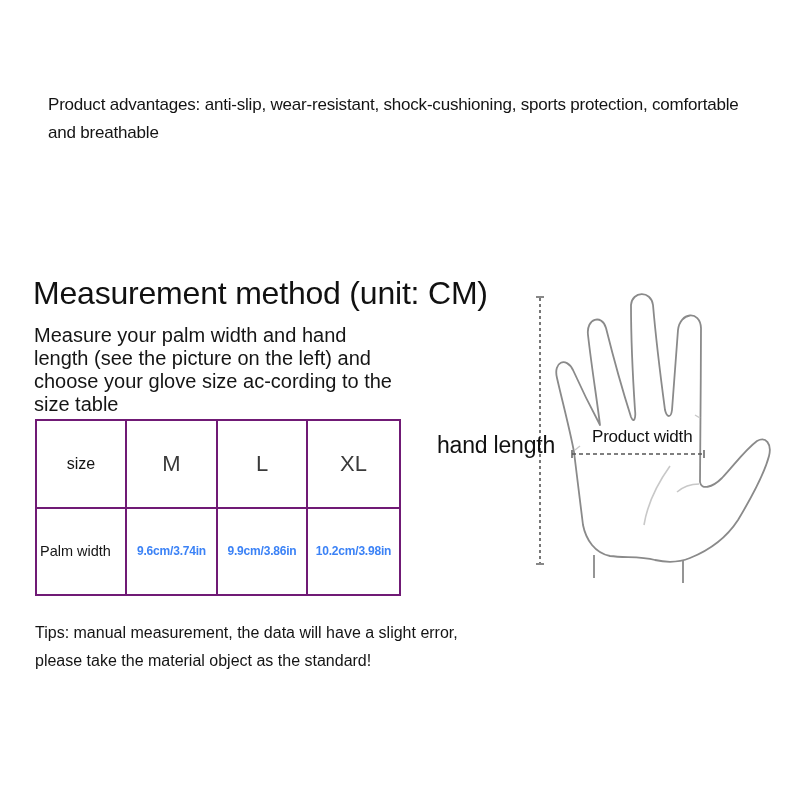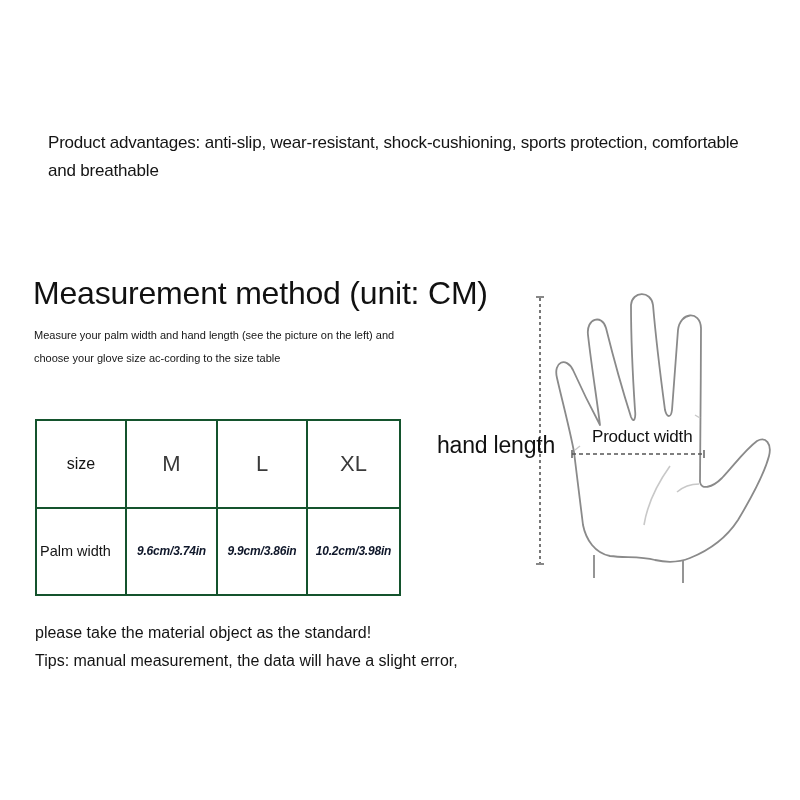--- a/index.html
+++ b/index.html
@@ -18,51 +18,50 @@
   .abs { position: absolute; }
 
   .advantages {
     left: 48px;
     top: 91px;
     width: 720px;
     font-size: 17px;
     line-height: 28px;
     color: #141414;
     letter-spacing: -0.2px;
-    margin-top: 38px;
   }
 
   .method-title {
     left: 33px;
     top: 278px;
     font-size: 32px;
     line-height: 30px;
     color: #111;
     letter-spacing: -0.2px;
   }
 
   .method-desc {
     left: 34px;
     top: 324px;
     width: 370px;
-    font-size: 11px;
+    font-size: 20px;
     line-height: 23px;
     color: #151515;
   }
 
   .size-table {
     left: 35px;
     top: 419px;
     width: 364px;
     height: 177px;
     border-collapse: collapse;
     table-layout: fixed;
   }
   .size-table td {
-    border: 2px solid #14532d;
+    border: 2px solid #701a75;
     text-align: center;
     vertical-align: middle;
     padding: 0;
     white-space: nowrap;
   }
   .size-table tr.hdr td { height: 57px; }
   .size-table tr.row td { height: 57px; }
   .size-table .rowlabel {
     font-size: 14.5px;
     color: #151515;
@@ -75,23 +74,22 @@
     color: #151515;
     text-align: center;
   }
   .size-table .sizehead {
     font-size: 22px;
     color: #3a3a3a;
   }
   .size-table .val {
     font-size: 12px;
     font-weight: bold;
-    color: #0f172a;
-    letter-spacing: -0.2px;
-    font-style: italic;
+    color: #3b82f6;
+    letter-spacing: -0.2px;
   }
 
   .tips {
     left: 35px;
     top: 619px;
     width: 520px;
     font-size: 16px;
     line-height: 28px;
     color: #141414;
   }
@@ -145,22 +143,22 @@
   <tr class="row">
     <td class="rowlabel">Palm width</td>
     <td class="val">9.6cm/3.74in</td>
     <td class="val">9.9cm/3.86in</td>
     <td class="val">10.2cm/3.98in</td>
   </tr>
 </tbody>
   </table>
 
 <div class="abs tips">
+  <div>Tips: manual measurement, the data will have a slight error,</div>
   <div>please take the material object as the standard!</div>
-  <div>Tips: manual measurement, the data will have a slight error,</div>
 </div>
 
 <svg class="abs hand-svg" viewBox="0 0 800 800" xmlns="http://www.w3.org/2000/svg">
 
   <path d="M 574 452
            C 570 430, 562 400, 557 378
            C 553 362, 566 356, 573 370
            C 582 390, 592 410, 600 425
            C 597 400, 592 370, 588 335
            C 586 318, 602 314, 606 328

